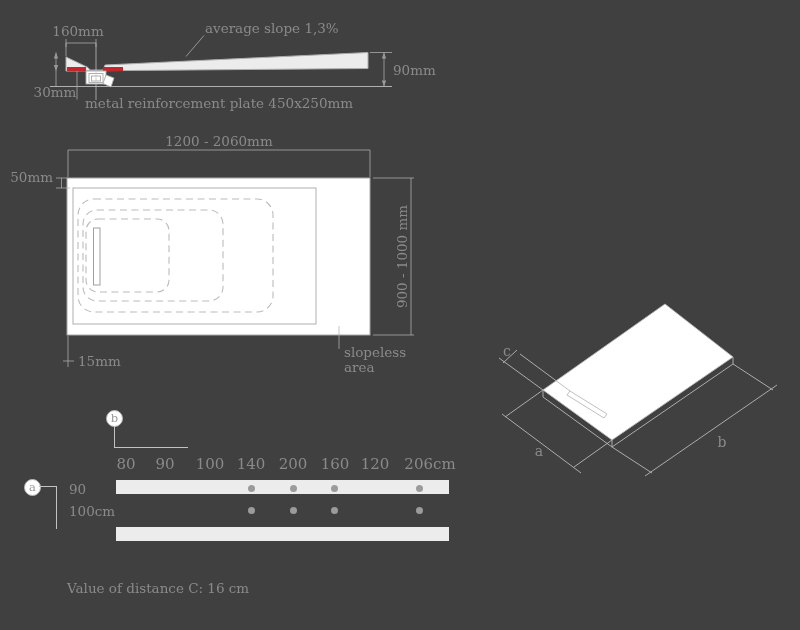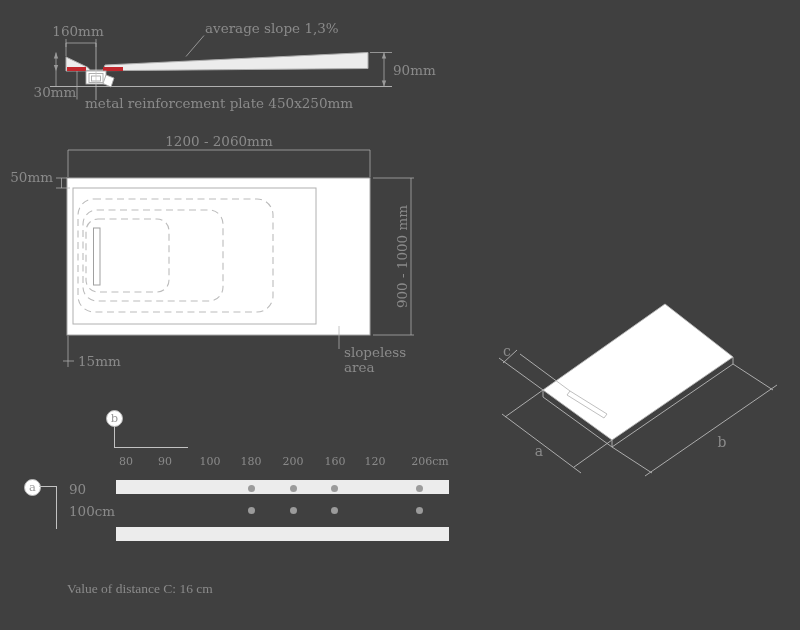--- a/index.html
+++ b/index.html
@@ -3,32 +3,32 @@
 <meta charset="utf-8">
 <style>
   html,body{margin:0;padding:0;background:#ffffff;}
   #stage{
     position:relative;width:800px;height:630px;background:#404040;overflow:hidden;
     font-family:"DejaVu Serif", serif;color:#8a8a8a;padding-left:20px;
   }
   .abs{position:absolute;}
   svg text{font-family:"DejaVu Serif", serif;fill:#8a8a8a;}
   .lbl{position:absolute;font-size:13.5px;line-height:15px;white-space:nowrap;color:#8a8a8a;}
-  .th{position:absolute;top:455px;font-size:11px;transform:translateX(-50%);white-space:nowrap;}
+  .th{position:absolute;top:455px;font-size:15px;transform:translateX(-50%);white-space:nowrap;}
   .circle-tag{
     position:absolute;width:15px;height:15px;border:1px solid #b8b8b8;border-radius:50%;
     font-size:11.5px;line-height:15px;text-align:center;color:#9a9a9a;background:#fff;
   }
   .band{position:absolute;left:116px;width:333px;height:14px;background:#ececec;}
   .dot{position:absolute;width:7px;height:7px;border-radius:50%;background:#9b9b9b;}
   .axis-line-b{position:absolute;left:114px;top:426px;width:73px;height:21px;
     border-left:1px solid #c2c2c2;border-bottom:1px solid #c2c2c2;}
   .axis-line-a{position:absolute;left:39px;top:486px;width:17px;height:42px;
     border-top:1px solid #c2c2c2;border-right:1px solid #c2c2c2;}
-  .notes{position:absolute;left:67px;top:581px;font-size:13.5px;line-height:15.5px;color:#8a8a8a;font-family:Liberation Serif, serif;}
+  .notes{position:absolute;left:67px;top:581px;font-size:13.5px;line-height:15.5px;color:#8a8a8a;}
 </style>
 </head>
 <body>
 
 <div id="stage">
 
   <svg class="abs" style="left:0;top:0" width="460" height="125" viewBox="0 0 460 125">
 
     <line x1="50" y1="86.5" x2="392" y2="86.5" stroke="#b0b0b0" stroke-width="1"></line>
 
@@ -163,21 +163,21 @@
 
     <div class="circle-tag" style="left:106px;top:410px">b</div>
     <div class="axis-line-b"></div>
 
     <div class="circle-tag" style="left:24px;top:479px">a</div>
     <div class="axis-line-a"></div>
 
     <span class="th" style="left:126px">80</span>
     <span class="th" style="left:165px">90</span>
     <span class="th" style="left:210px">100</span>
-    <span class="th" style="left:251px">180</span>
+    <span class="th" style="left:251px">140</span>
     <span class="th" style="left:293px">200</span>
     <span class="th" style="left:335px">160</span>
     <span class="th" style="left:375px">120</span>
     <span class="th" style="left:430px">206cm</span>
 
     <div class="band" style="top:480px"></div>
     <div class="band" style="top:527px"></div>
 
     <span class="lbl" style="left:69px;top:482px">90</span>
     <span class="lbl" style="left:69px;top:504px">100cm</span>

